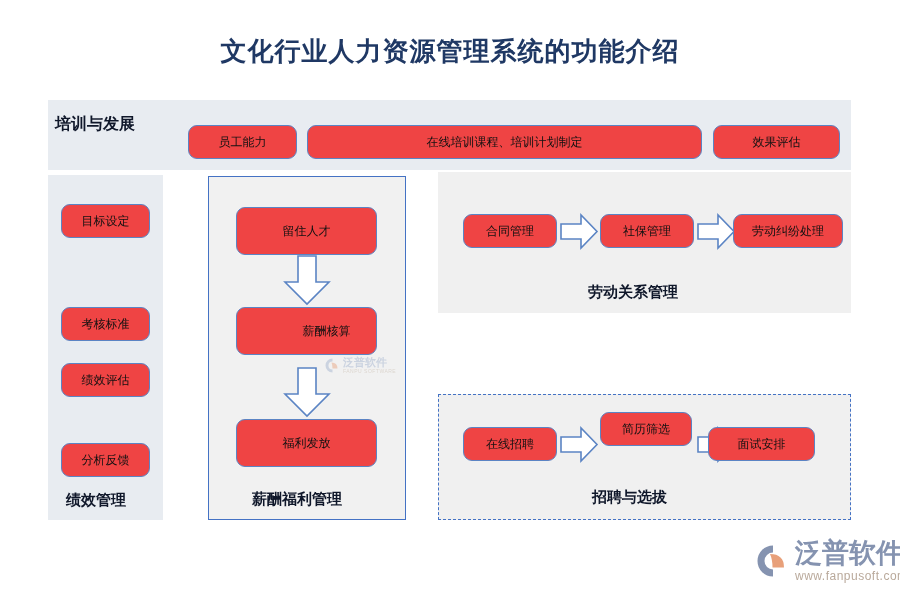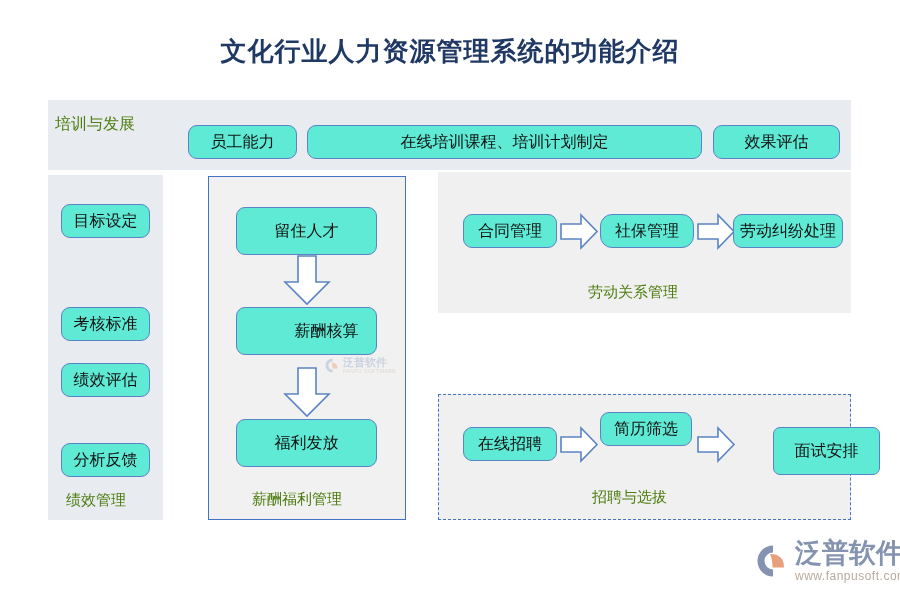--- a/index.html
+++ b/index.html
@@ -26,37 +26,37 @@
     font-weight: bold;
     color: #1f3864;
     letter-spacing: 1px;
     font-family: "Liberation Serif", "DejaVu Serif", serif;
   }
 
   
   .node {
     position: absolute;
     box-sizing: border-box;
-    background: #5eead4;
+    background: #ef4444;
     border: 1.6px solid #5b84c4;
     border-radius: 9px;
     color: #111111;
-    font-size: 16px;
+    font-size: 12px;
     display: flex;
     align-items: center;
     justify-content: center;
     font-family: "Liberation Sans", "DejaVu Sans", sans-serif;
     white-space: nowrap;
   }
 
   
   .group-label {
     position: absolute;
-    color: #4d7c0f;
-    font-weight: normal;
+    color: #0f172a;
+    font-weight: bold;
     font-size: 15px;
     font-family: "Liberation Sans", "DejaVu Sans", sans-serif;
     white-space: nowrap;
   }
 
   
   .panel {
     position: absolute;
     box-sizing: border-box;
   }
@@ -171,21 +171,21 @@
 </div>
 
 <div class="panel panel-labor" style="left:438px; top:172px; width:413px; height:141px;"></div>
 
 <div class="node" style="left:463px; top:214px; width:94px; height:34px;">合同管理</div>
 
 <svg class="arrow" style="left:561px; top:213px;" width="38" height="37" viewBox="0 0 38 37">
   <polygon points="0,11 20,11 20,2 36,18.5 20,35 20,26 0,26" fill="#ffffff" stroke="#5b84c4" stroke-width="1.6"></polygon>
 </svg>
 
-<div class="node" style="left:600px; top:214px; width:94px; height:34px;border-radius:12px;">社保管理</div>
+<div class="node" style="left:600px; top:214px; width:94px; height:34px;">社保管理</div>
 
 <svg class="arrow" style="left:698px; top:213px;" width="38" height="37" viewBox="0 0 38 37">
   <polygon points="0,11 20,11 20,2 36,18.5 20,35 20,26 0,26" fill="#ffffff" stroke="#5b84c4" stroke-width="1.6"></polygon>
 </svg>
 
 <div class="node" style="left:733px; top:214px; width:110px; height:34px;">劳动纠纷处理</div>
 
 <div class="group-label" style="left:588px; top:283px;">劳动关系管理</div>
 
 <div class="panel panel-recruit" style="left:438px; top:394px; width:413px; height:126px;"></div>
@@ -195,21 +195,21 @@
 <svg class="arrow" style="left:561px; top:426px;" width="38" height="37" viewBox="0 0 38 37">
   <polygon points="0,11 20,11 20,2 36,18.5 20,35 20,26 0,26" fill="#ffffff" stroke="#5b84c4" stroke-width="1.6"></polygon>
 </svg>
 
 <div class="node" style="left:600px; top:412px; width:92px; height:34px;">简历筛选</div>
 
 <svg class="arrow" style="left:698px; top:426px;" width="38" height="37" viewBox="0 0 38 37">
   <polygon points="0,11 20,11 20,2 36,18.5 20,35 20,26 0,26" fill="#ffffff" stroke="#5b84c4" stroke-width="1.6"></polygon>
 </svg>
 
-<div class="node" style="left:773px; top:427px; width:107px; height:48px;border-radius:7px;">面试安排</div>
+<div class="node" style="left:708px; top:427px; width:107px; height:34px;">面试安排</div>
 
 <div class="group-label" style="left:592px; top:488px;">招聘与选拔</div>
 
 <div class="logo" id="main-logo" style="left:756px; top:540px;">
   <div class="logo-mark" style="width:34px; height:34px; margin-right:5px;">
     <svg width="34" height="34" viewBox="0 0 34 34">
       <path d="M17 1.5 A15.5 15.5 0 1 0 17 32.5 L17 25.5 A8.5 8.5 0 1 1 17 8.5 Z" fill="#8593b0"></path>
       <path d="M14 10 Q28 10 28 23.5 L16.5 23.5 Q16.5 15.5 14 10 Z" fill="#e8a07a"></path>
     </svg>
   </div>

